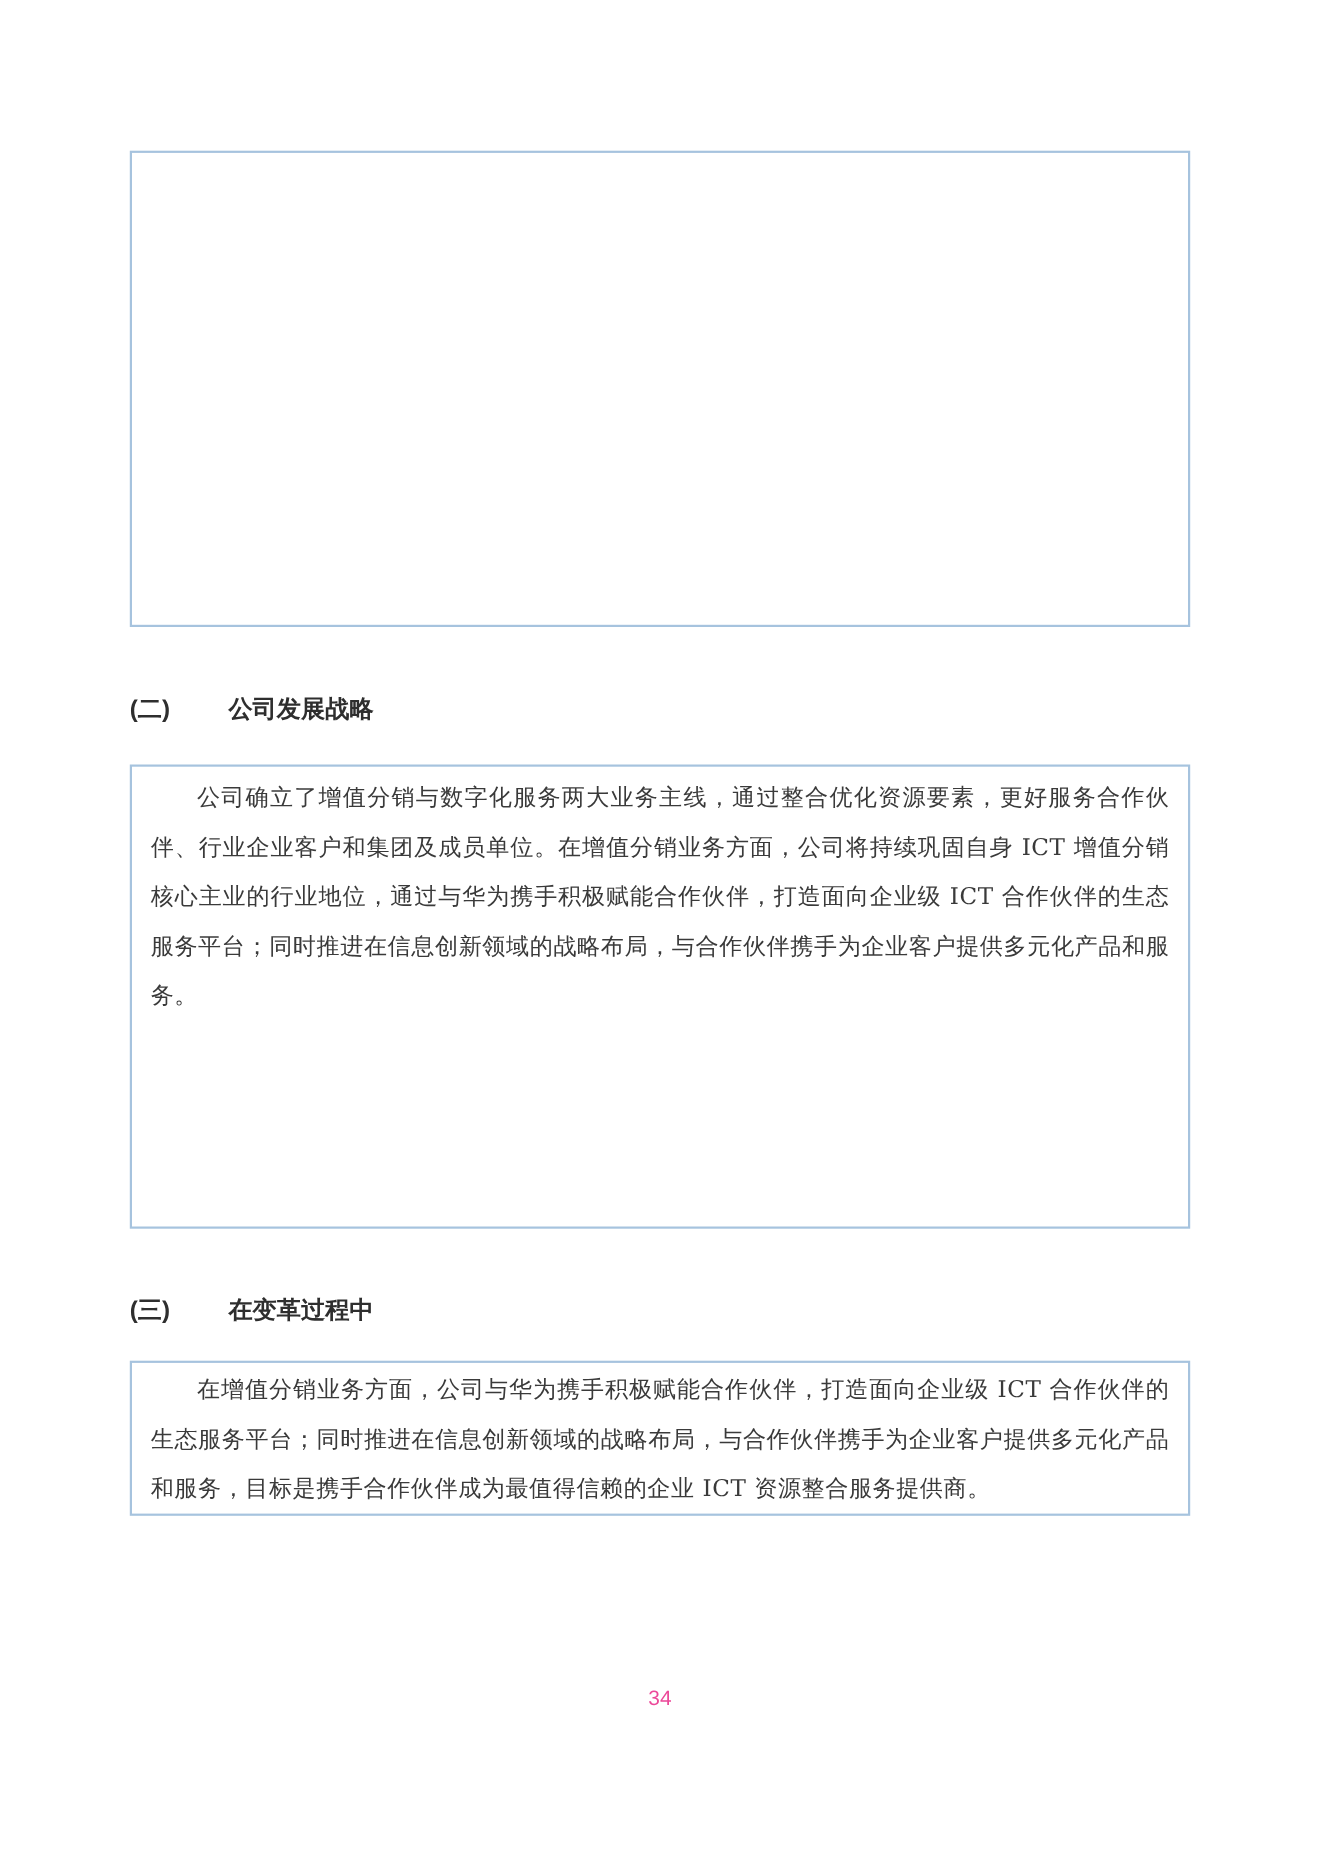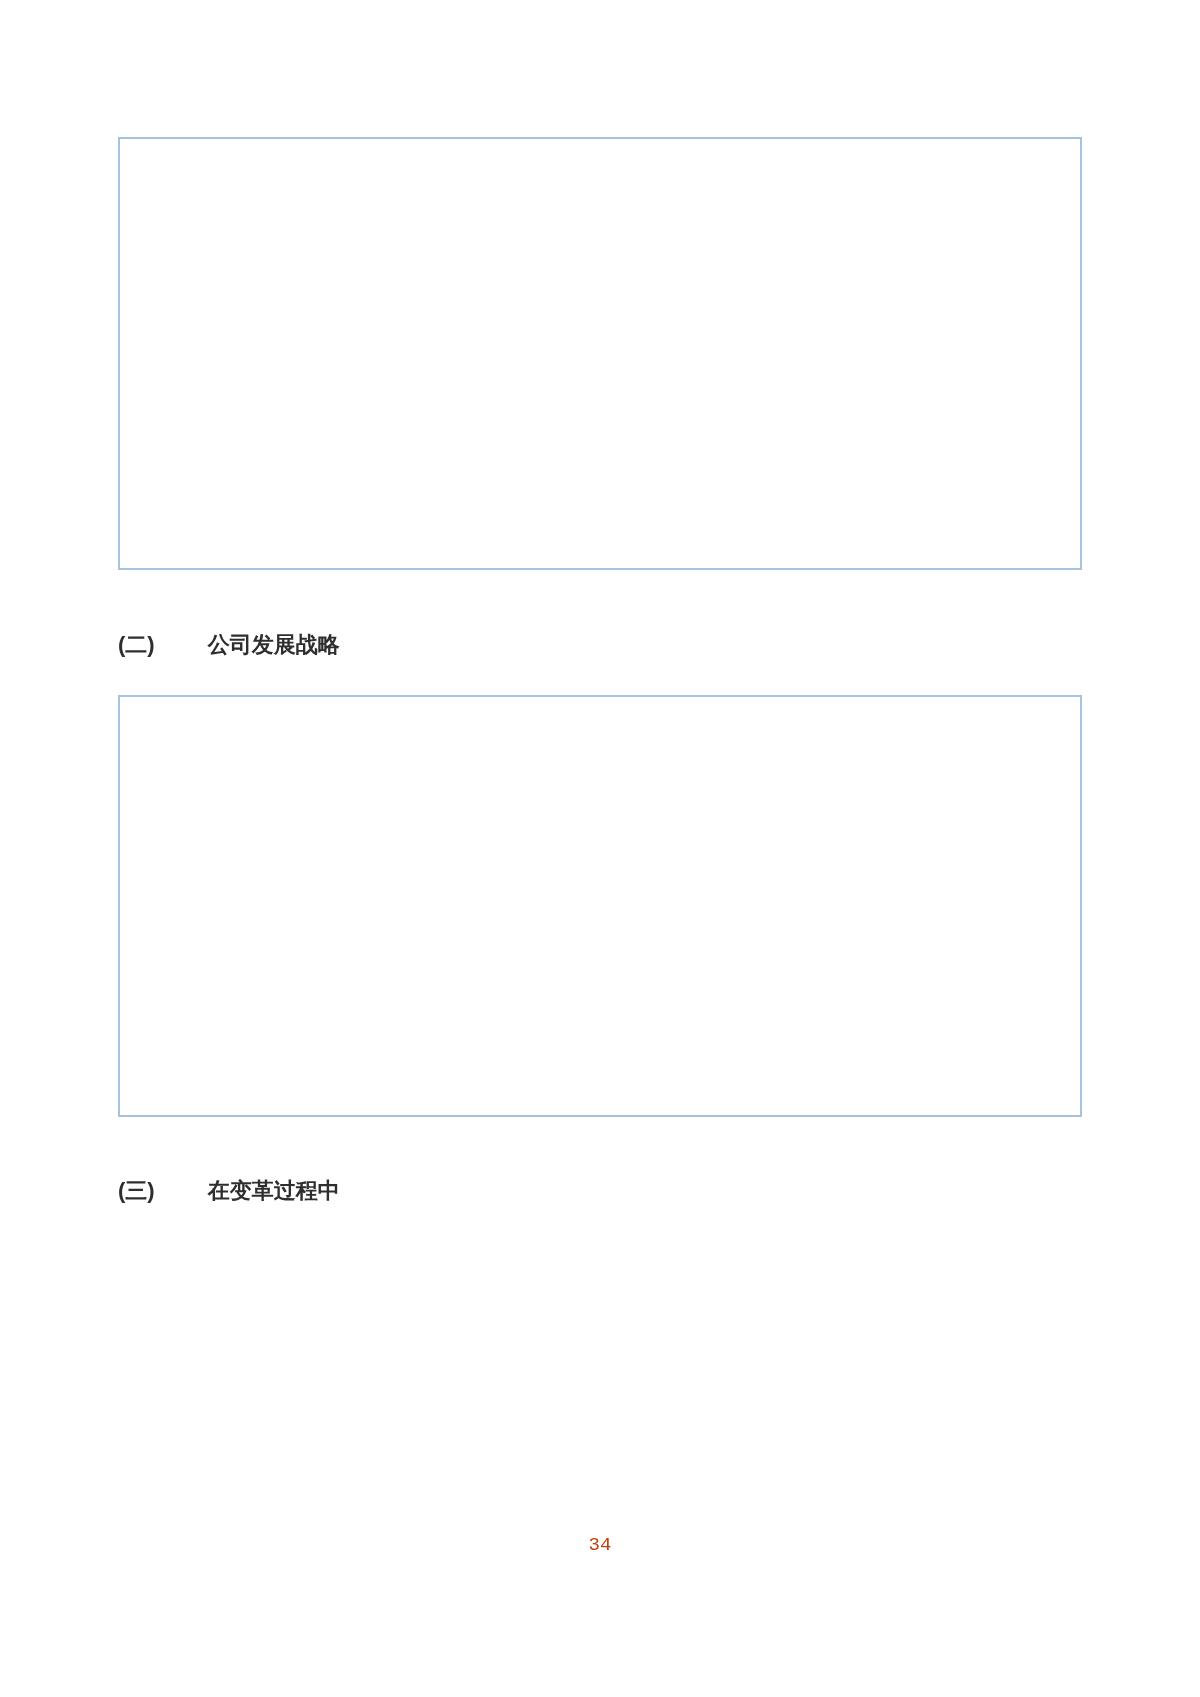--- a/index.html
+++ b/index.html
@@ -40,42 +40,46 @@
   }
   .heading .num { display:inline-block; }
   .heading .title { display:inline-block; margin-left:53px; }
   .heading1 { top:630px; }
   .heading2 { top:1176px; }
   .footer {
     position:absolute;
     top:1534px; left:0;
     width:100%;
     text-align:center;
-    font-family:Liberation Mono, monospace;
+    font-family:Liberation Sans, sans-serif;
     font-size:19px;
-    color:#c2410c;
+    color:#ec4899;
   }
 </style>
 </head>
 <body>
 
 <div class="page">
 
   <div class="textbox box1">
   </div>
 
   <div class="heading heading1">
     <span class="num">(二)</span>
     <span class="title">公司发展战略</span>
   </div>
 
   <div class="textbox box2">
+    <p class="indent">公司确立了增值分销与数字化服务两大业务主线，通过整合优化资源要素，更好服务合作伙伴、行业企业客户和集团及成员单位。在增值分销业务方面，公司将持续巩固自身 ICT 增值分销核心主业的行业地位，通过与华为携手积极赋能合作伙伴，打造面向企业级 ICT 合作伙伴的生态服务平台；同时推进在信息创新领域的战略布局，与合作伙伴携手为企业客户提供多元化产品和服务。</p>
   </div>
 
   <div class="heading heading2">
     <span class="num">(三)</span>
     <span class="title">在变革过程中</span>
   </div>
 
+  <div class="textbox box3">
+    <p class="indent">在增值分销业务方面，公司与华为携手积极赋能合作伙伴，打造面向企业级 ICT 合作伙伴的生态服务平台；同时推进在信息创新领域的战略布局，与合作伙伴携手为企业客户提供多元化产品和服务，目标是携手合作伙伴成为最值得信赖的企业 ICT  资源整合服务提供商。</p>
+  </div>
 
   <div class="footer">34</div>
 
 </div>
 
 </body></html>

